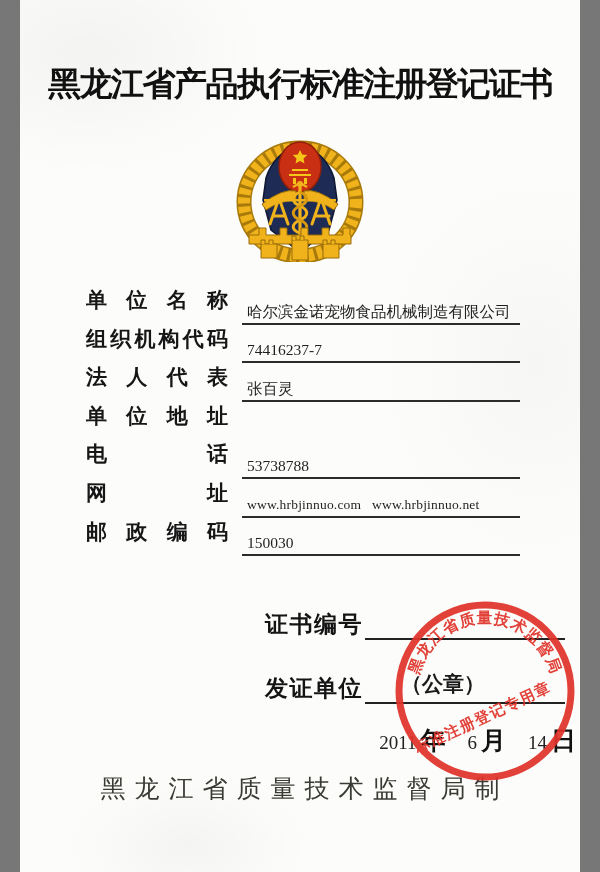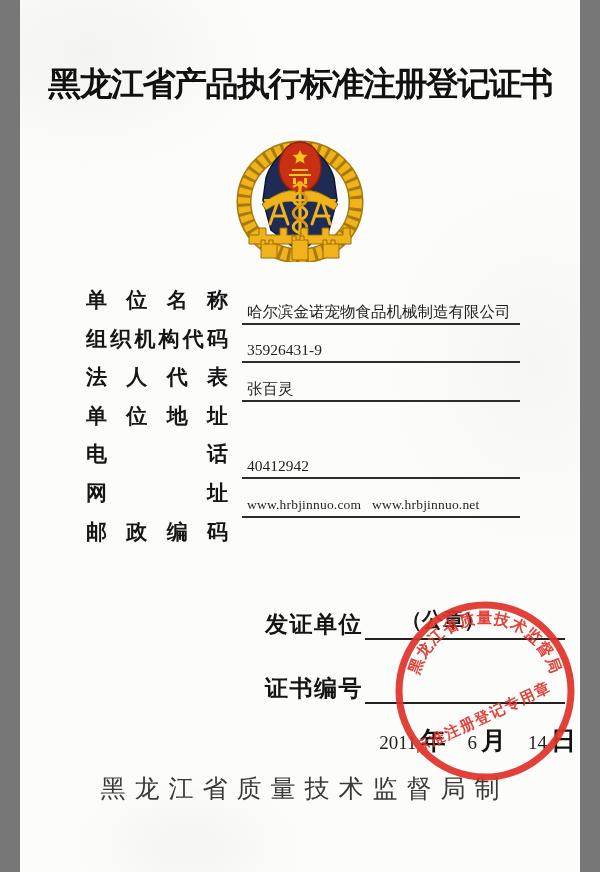--- a/index.html
+++ b/index.html
@@ -109,21 +109,21 @@
     </div>
     <div class="frow">
       <div class="flabel jl jl-on">
           <span>组</span>
           <span>织</span>
           <span>机</span>
           <span>构</span>
           <span>代</span>
           <span>码</span>
         </div>
-      <div class="fvalue">35926431-9</div>
+      <div class="fvalue">74416237-7</div>
     </div>
     <div class="frow">
       <div class="flabel jl jl-on">
           <span>法</span>
           <span>人</span>
           <span>代</span>
           <span>表</span>
         </div>
       <div class="fvalue">张百灵</div>
     </div>
@@ -133,47 +133,48 @@
           <span>位</span>
           <span>地</span>
           <span>址</span>
         </div>
     </div>
     <div class="frow">
       <div class="flabel jl jl-on">
           <span>电</span>
           <span>话</span>
         </div>
-      <div class="fvalue">40412942</div>
+      <div class="fvalue">53738788</div>
     </div>
     <div class="frow">
       <div class="flabel jl jl-on">
           <span>网</span>
           <span>址</span>
         </div>
       <div class="fvalue small">www.hrbjinnuo.com   www.hrbjinnuo.net</div>
     </div>
     <div class="frow">
       <div class="flabel jl jl-on">
           <span>邮</span>
           <span>政</span>
           <span>编</span>
           <span>码</span>
         </div>
+      <div class="fvalue">150030</div>
     </div>
   </div>
 
   <div class="certsec">
+    <div class="crow">
+      <div class="clabel">证书编号</div>
+      <div class="cline"></div>
+    </div>
     <div class="crow">
       <div class="clabel">发证单位</div>
       <div class="cline">（公章）</div>
-    </div>
-    <div class="crow">
-      <div class="clabel">证书编号</div>
-      <div class="cline"></div>
     </div>
   </div>
 
   <div class="daterow">
     <span class="dnum">2011</span>
     <span class="dunit">年</span>
     <span class="dgap"></span>
     <span class="dnum">6</span>
     <span class="dunit">月</span>
     <span class="dgap"></span>

